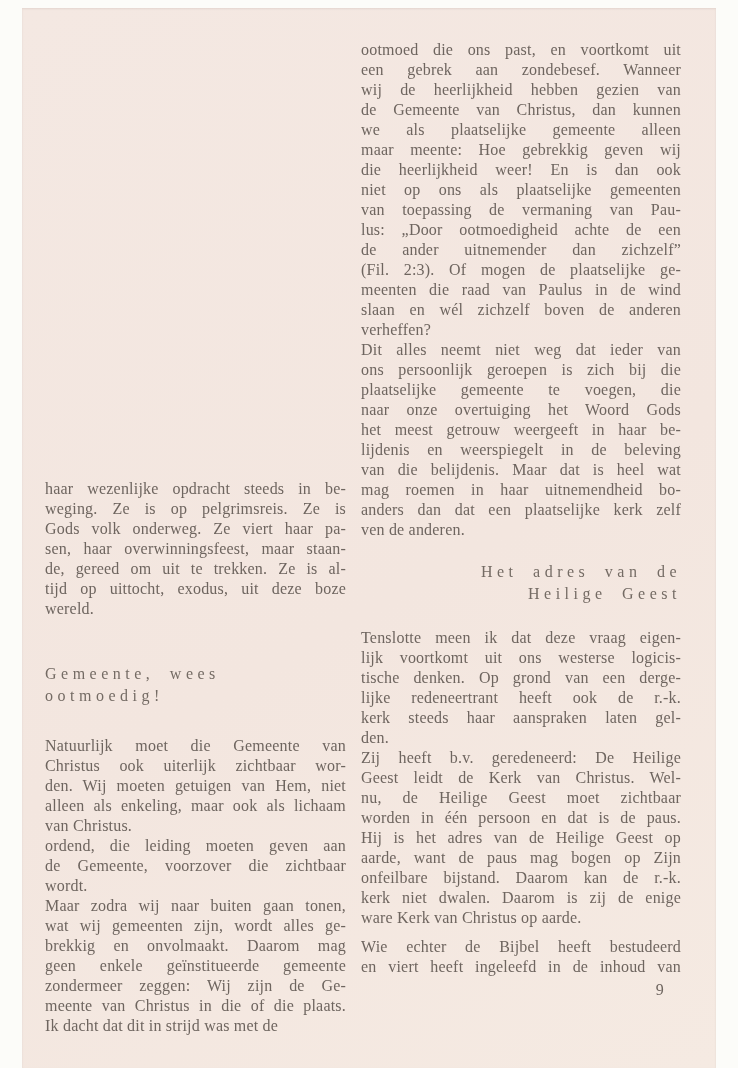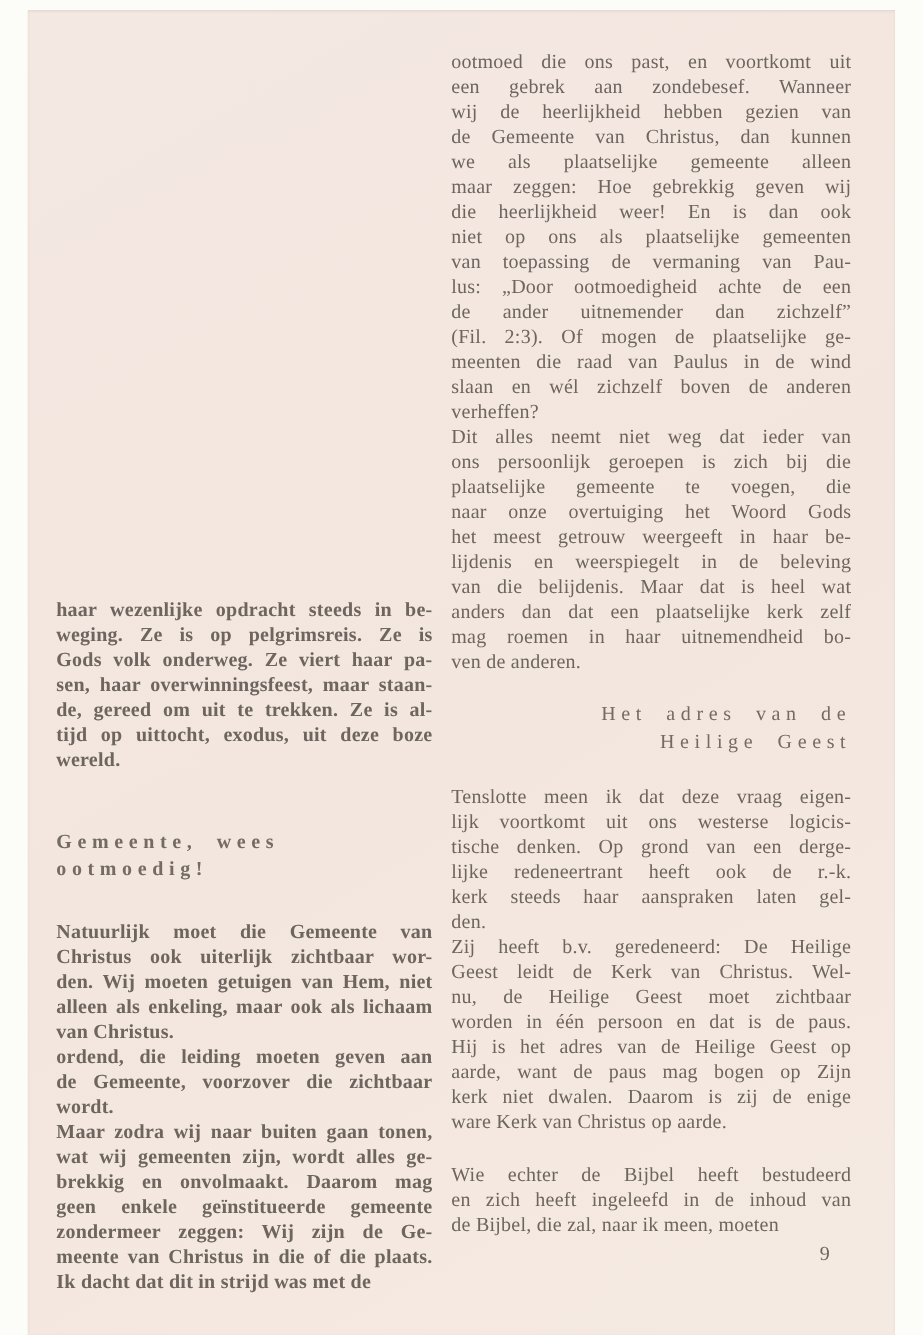--- a/index.html
+++ b/index.html
@@ -30,29 +30,28 @@
     position: absolute;
     color: #6e655f;
     font-size: 16px;
     line-height: 20px;
     letter-spacing: 0.2px;
   }
   #left-column {
     left: 23px;
     top: 471px;
     width: 301px;
-    font-weight: bold;
   }
   #right-column {
     left: 339px;
     top: 32px;
     width: 320px;
   }
   .paragraph { margin: 0; }
-  .paragraph.gap { margin-top: 23px; }
+  .paragraph.gap { margin-top: 9px; }
   .tl {
     text-align: justify;
     text-align-last: justify;
     white-space: normal;
   }
   .tl.last {
     text-align-last: left;
   }
   .heading {
     letter-spacing: 4.5px;
@@ -116,41 +115,41 @@
         </div>
       </div>
     <div id="right-column" class="column">
 
     <div class="paragraph">
           <div class="tl">ootmoed die ons past, en voortkomt uit</div>
           <div class="tl">een gebrek aan zondebesef. Wanneer</div>
           <div class="tl">wij de heerlijkheid hebben gezien van</div>
           <div class="tl">de Gemeente van Christus, dan kunnen</div>
           <div class="tl">we als plaatselijke gemeente alleen</div>
-          <div class="tl">maar zeggen: Hoe gebrekkig geven wij</div>
+          <div class="tl">maar meente: Hoe gebrekkig geven wij</div>
           <div class="tl">die heerlijkheid weer! En is dan ook</div>
           <div class="tl">niet op ons als plaatselijke gemeenten</div>
           <div class="tl">van toepassing de vermaning van Pau-</div>
           <div class="tl">lus: „Door ootmoedigheid achte de een</div>
           <div class="tl">de ander uitnemender dan zichzelf”</div>
           <div class="tl">(Fil. 2:3). Of mogen de plaatselijke ge-</div>
           <div class="tl">meenten die raad van Paulus in de wind</div>
           <div class="tl">slaan en wél zichzelf boven de anderen</div>
           <div class="tl last">verheffen?</div>
         </div>
         <div class="paragraph">
           <div class="tl">Dit alles neemt niet weg dat ieder van</div>
           <div class="tl">ons persoonlijk geroepen is zich bij die</div>
           <div class="tl">plaatselijke gemeente te voegen, die</div>
           <div class="tl">naar onze overtuiging het Woord Gods</div>
           <div class="tl">het meest getrouw weergeeft in haar be-</div>
           <div class="tl">lijdenis en weerspiegelt in de beleving</div>
           <div class="tl">van die belijdenis. Maar dat is heel wat</div>
+          <div class="tl">mag roemen in haar uitnemendheid bo-</div>
           <div class="tl">anders dan dat een plaatselijke kerk zelf</div>
-          <div class="tl">mag roemen in haar uitnemendheid bo-</div>
           <div class="tl last">ven de anderen.</div>
         </div>
         <div class="heading center">
           <div>Het adres van de</div>
           <div>Heilige Geest</div>
         </div>
         <div class="paragraph">
           <div class="tl">Tenslotte meen ik dat deze vraag eigen-</div>
           <div class="tl">lijk voortkomt uit ons westerse logicis-</div>
           <div class="tl">tische denken. Op grond van een derge-</div>
@@ -158,24 +157,24 @@
           <div class="tl">kerk steeds haar aanspraken laten gel-</div>
           <div class="tl last">den.</div>
         </div>
         <div class="paragraph">
           <div class="tl">Zij heeft b.v. geredeneerd: De Heilige</div>
           <div class="tl">Geest leidt de Kerk van Christus. Wel-</div>
           <div class="tl">nu, de Heilige Geest moet zichtbaar</div>
           <div class="tl">worden in één persoon en dat is de paus.</div>
           <div class="tl">Hij is het adres van de Heilige Geest op</div>
           <div class="tl">aarde, want de paus mag bogen op Zijn</div>
+          <div class="tl">onfeilbare bijstand. Daarom kan de r.-k.</div>
           <div class="tl">kerk niet dwalen. Daarom is zij de enige</div>
           <div class="tl last">ware Kerk van Christus op aarde.</div>
         </div>
         <div class="paragraph gap">
           <div class="tl">Wie echter de Bijbel heeft bestudeerd</div>
-          <div class="tl">en zich heeft ingeleefd in de inhoud van</div>
-          <div class="tl last">de Bijbel, die zal, naar ik meen, moeten</div>
+          <div class="tl">en viert heeft ingeleefd in de inhoud van</div>
         </div>
         <div id="page-number">9</div>
       </div>
   </div>
 </div>
 
 </body></html>

